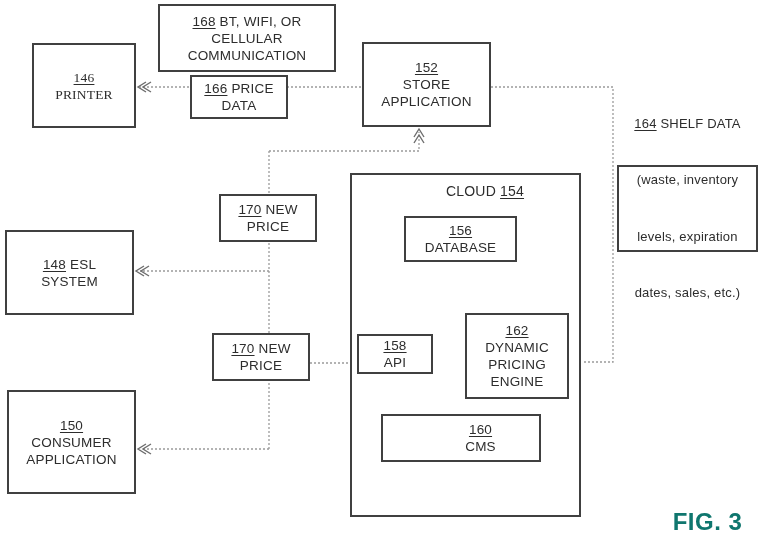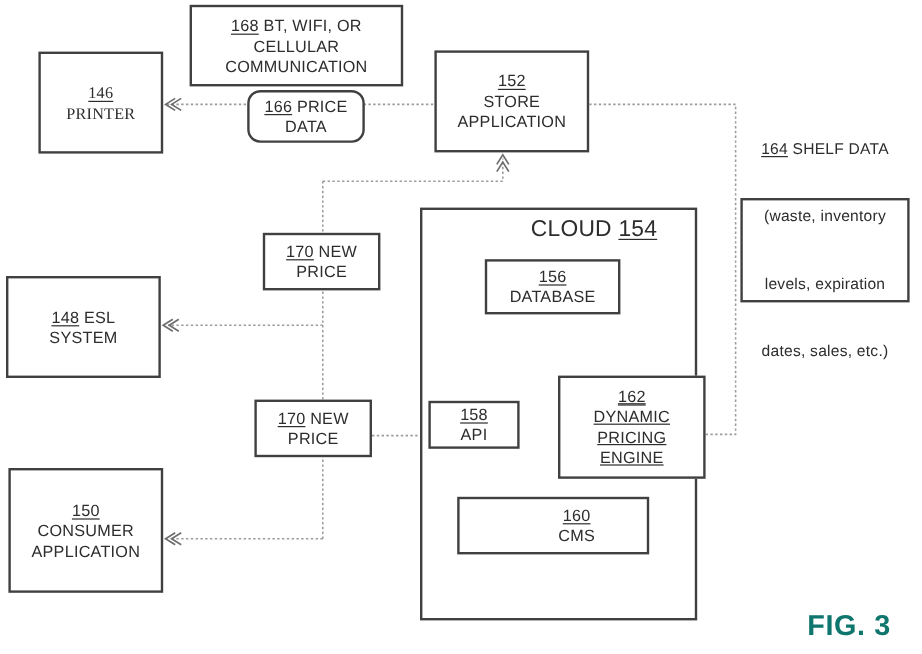--- a/index.html
+++ b/index.html
@@ -26,31 +26,31 @@
     text-align:center;
     font-size:13.5px;line-height:17px;
     letter-spacing:.2px;
     color:var(--text);
   }
   .bline{white-space:nowrap;}
   .ref{text-decoration:underline;text-underline-offset:2px;}
   
   .b-communication{left:158px;top:4px;width:178px;height:68px;}
   .b-printer{left:32px;top:43px;width:104px;height:85px;font-family:Liberation Serif, serif;}
-  .b-price-data{left:206px;top:75px;width:98px;height:44px;border-radius:11px;}
+  .b-price-data{left:190px;top:75px;width:98px;height:44px;}
   .b-store-application{left:362px;top:42px;width:129px;height:85px;}
   .b-shelf-data{left:617px;top:165px;width:141px;height:87px;font-size:13px;line-height:16.5px;gap:40px;}
   .b-cloud{left:350px;top:173px;width:231px;height:344px;background:#fff;}
   .cloud-title{
     position:absolute;left:350px;top:183px;width:270px;
-    text-align:center;font-size:19px;line-height:17px;letter-spacing:.2px;margin-left:10px;
+    text-align:center;font-size:14px;line-height:17px;letter-spacing:.2px;
   }
   .b-database{left:404px;top:216px;width:113px;height:46px;}
   .b-api{left:357px;top:334px;width:76px;height:40px;}
-  .b-dpe{left:465px;top:313px;width:123px;height:86px;text-decoration:underline;}
+  .b-dpe{left:465px;top:313px;width:104px;height:86px;}
   .b-cms{left:381px;top:414px;width:160px;height:48px;padding-left:39px;}
   .b-esl{left:5px;top:230px;width:129px;height:85px;}
   .b-consumer{left:7px;top:390px;width:129px;height:104px;}
   .b-new-price-top{left:219px;top:194px;width:98px;height:48px;}
   .b-new-price-bottom{left:212px;top:333px;width:98px;height:48px;}
   .fig-label{
     position:absolute;left:655px;top:508px;width:105px;
     font-size:24px;font-weight:bold;letter-spacing:.5px;
     color:#0f766e;text-align:center;white-space:nowrap;
   }

